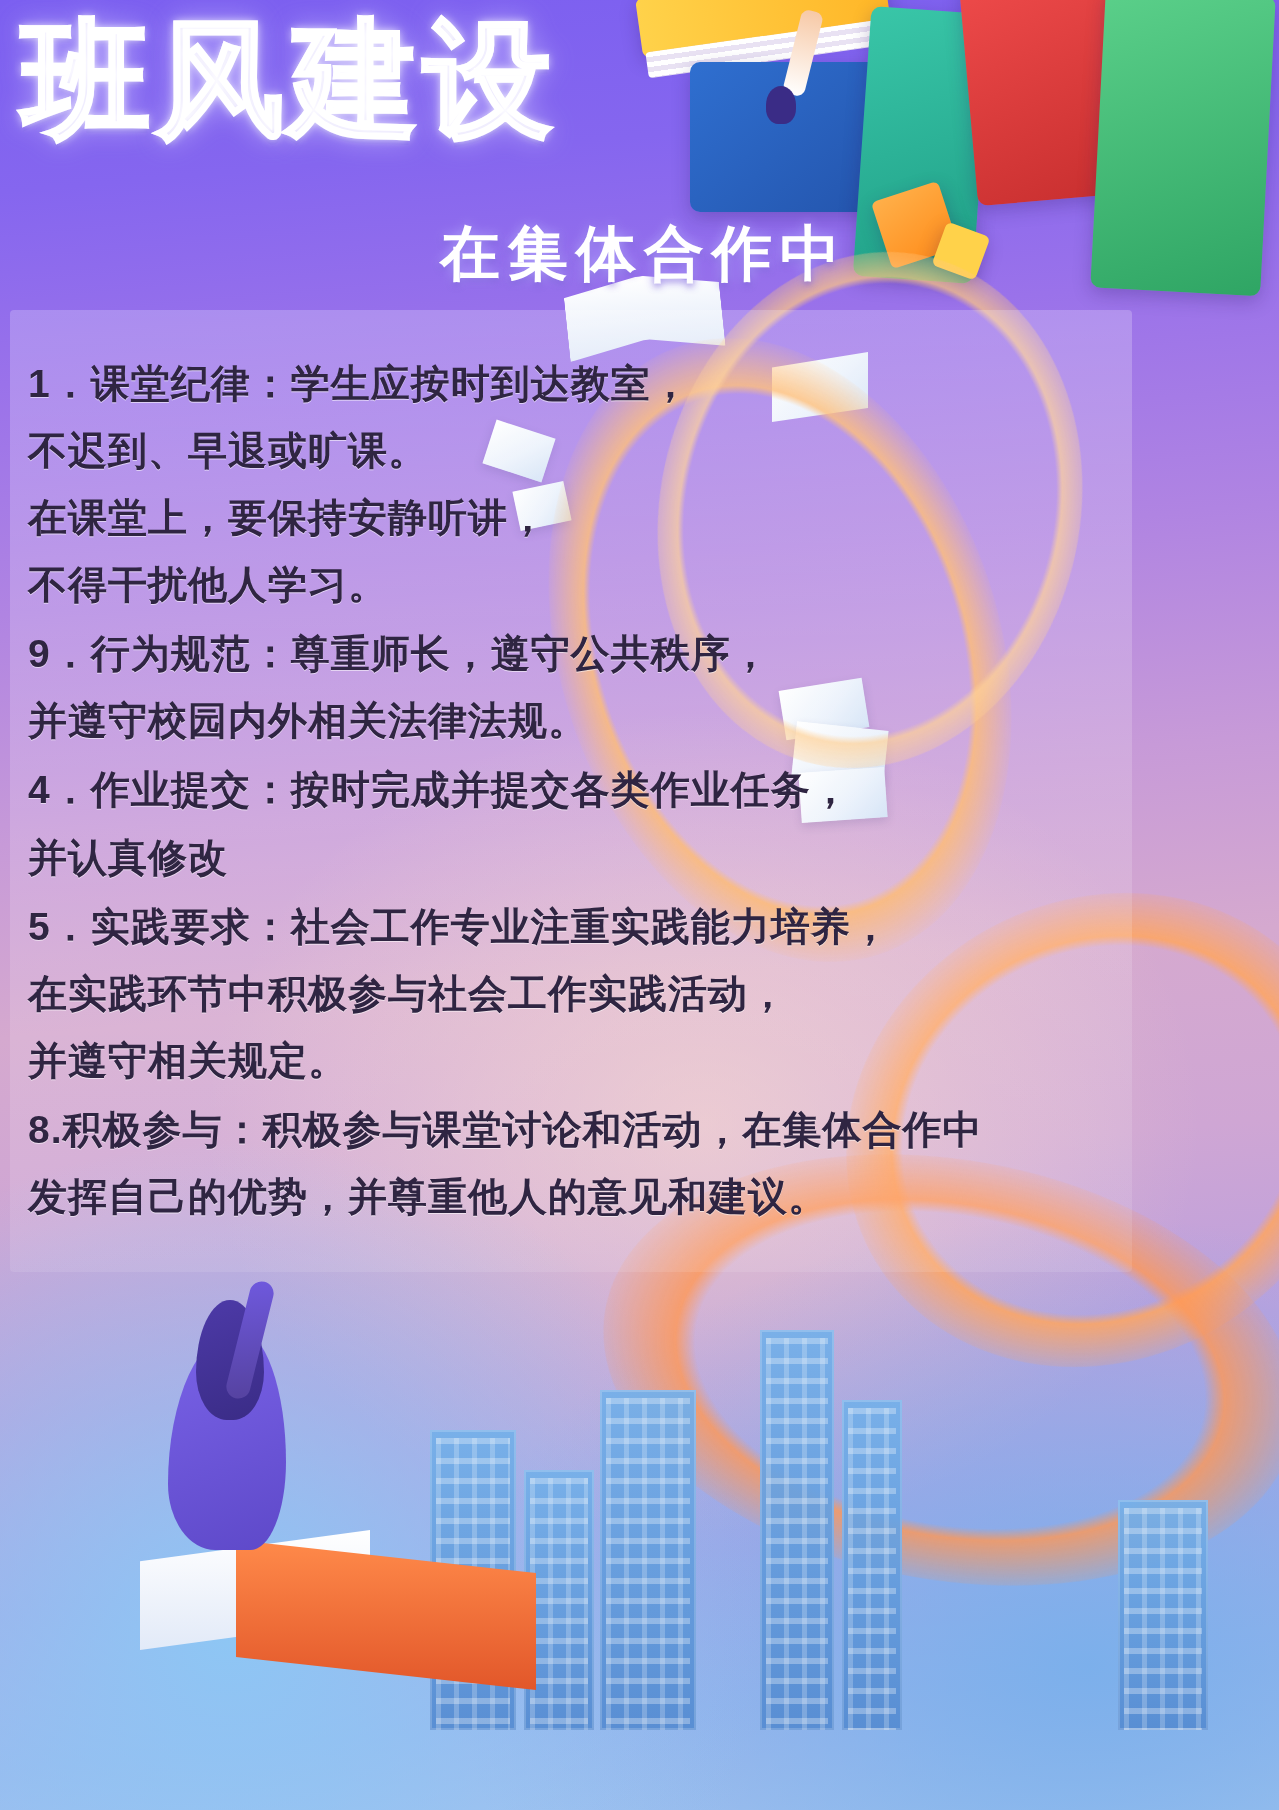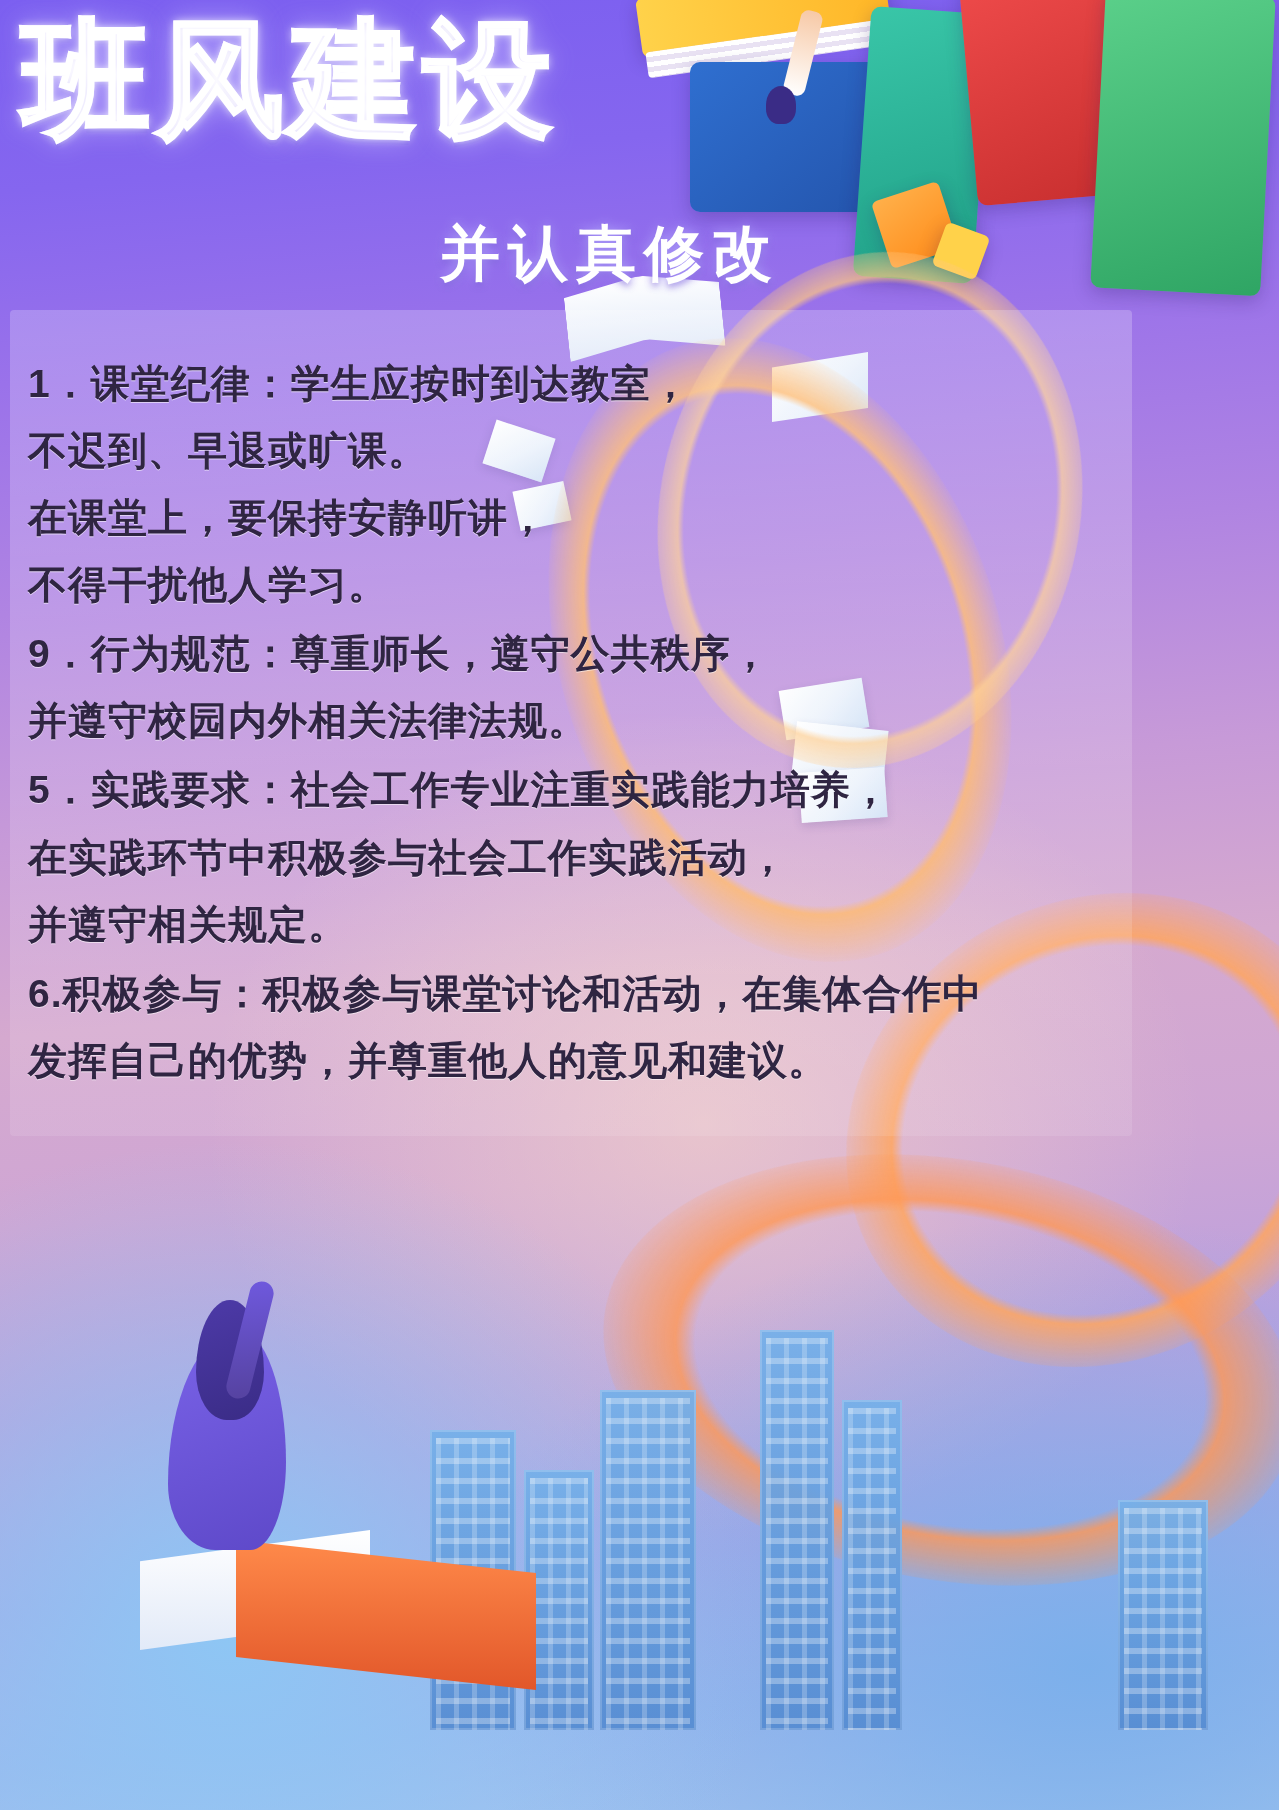--- a/index.html
+++ b/index.html
@@ -214,30 +214,32 @@
     <div class="openbook-l" style="left:140px; top:1530px; width:230px; height:120px; clip-path:polygon(0 26%,100% 0,100% 74%,0 100%); background:linear-gradient(180deg,#ffffff,#e2eaf8);"></div>
     <div class="openbook-r" style="left:236px; top:1540px; width:300px; height:150px; clip-path:polygon(0 0,100% 22%,100% 100%,0 78%); background:linear-gradient(180deg,#ff8a4a,#e2572a);"></div>
 
     <div class="person-body" style="left:168px; top:1330px; width:118px; height:220px;"></div>
     <div class="person-hair" style="left:196px; top:1300px; width:68px; height:120px;"></div>
     <div class="person-arm" style="left:238px; top:1280px; width:24px; height:120px; transform:rotate(14deg);"></div>
   </div>
 
   <div class="header">
     <div class="title-main">班风建设</div>
-    <div class="title-sub">并认真修改</div>
+    <div class="title-sub">在集体合作中</div>
   </div>
 
   <div class="panel">
     <p class="rule">1．课堂纪律：学生应按时到达教室，
 不迟到、早退或旷课。
 在课堂上，要保持安静听讲，
 不得干扰他人学习。</p>
     <p class="rule">9．行为规范：尊重师长，遵守公共秩序，
 并遵守校园内外相关法律法规。</p>
+    <p class="rule">4．作业提交：按时完成并提交各类作业任务，
+并认真修改</p>
     <p class="rule">5．实践要求：社会工作专业注重实践能力培养，
 在实践环节中积极参与社会工作实践活动，
 并遵守相关规定。</p>
-    <p class="rule">6.积极参与：积极参与课堂讨论和活动，在集体合作中
+    <p class="rule">8.积极参与：积极参与课堂讨论和活动，在集体合作中
 发挥自己的优势，并尊重他人的意见和建议。</p>
   </div>
 
 </div>
 
 </body></html>

